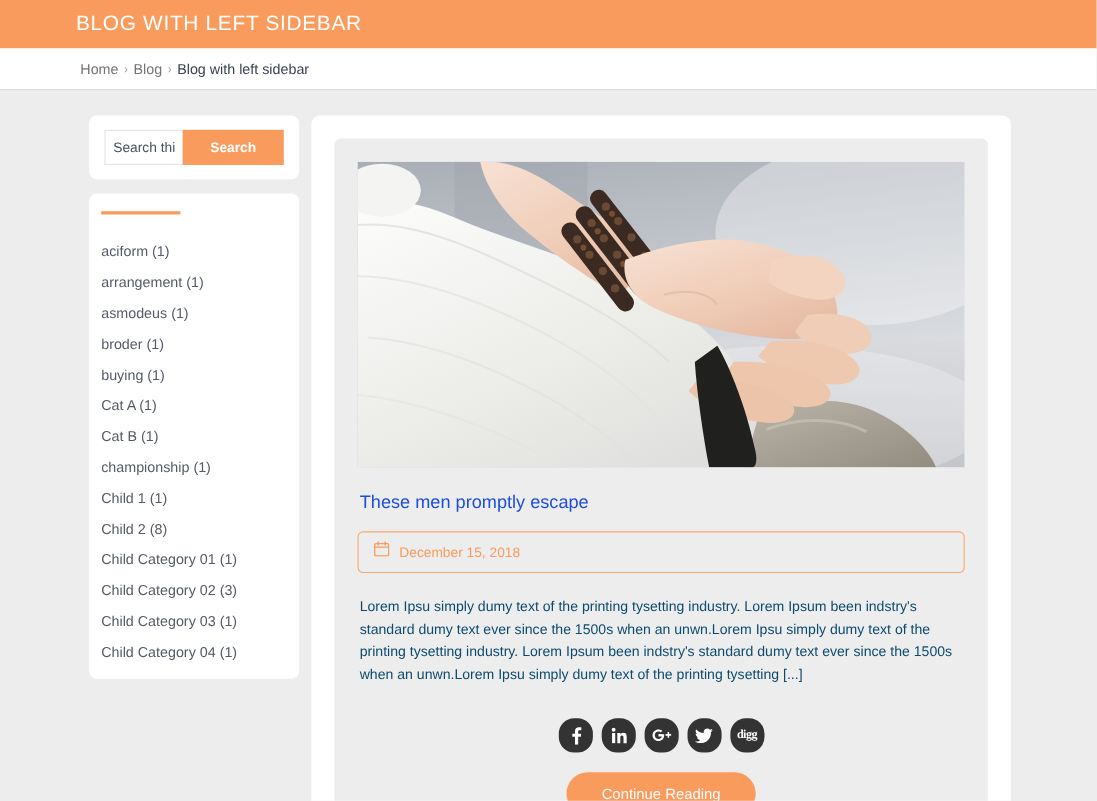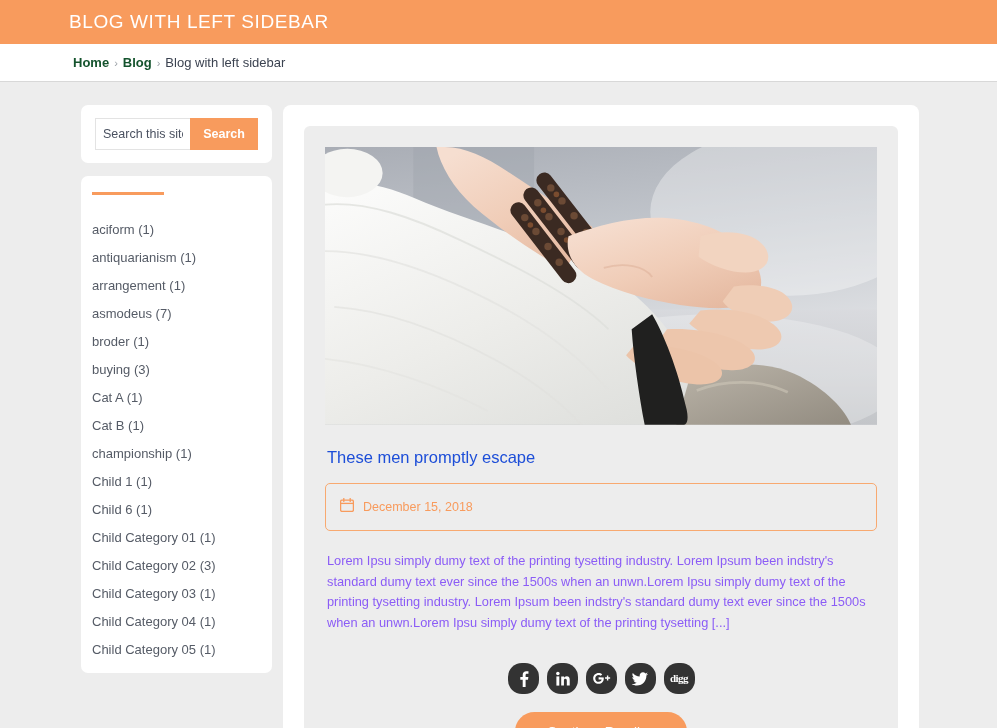--- a/index.html
+++ b/index.html
@@ -35,21 +35,21 @@
     align-items: center;
   }
   .breadcrumb {
     margin-left: 73px;
     font-size: 13px;
     display: flex;
     align-items: center;
     gap: 5px;
     white-space: nowrap;
   }
-  .crumb-link { color: #14532d; text-decoration: none; font-weight: bold; }
+  .crumb-link { color: #737373; text-decoration: none; }
   .crumb-sep  { color: #9aa0a6; font-size: 11px; }
   .crumb-current { color: #3b4250; }
 
   
   .page-body {
     display: flex;
     align-items: flex-start;
     padding: 23px 0 0 0;
   }
   .sidebar { width: 191px; margin-left: 81px; flex: none; }
@@ -72,21 +72,21 @@
     font-family: "Liberation Sans", sans-serif;
     color: #3b4250;
     outline: none;
     min-width: 0;
   }
   .search-input::placeholder { color: #4a5160; }
   .search-button {
     background: #f89b5d;
     color: #ffffff;
     border: none;
-    width: 68px;
+    width: 92px;
     font-size: 12.5px;
     font-weight: 700;
     font-family: "Liberation Sans", sans-serif;
     cursor: pointer;
   }
 
   .widget-categories { padding: 16px 0 10px 0; }
   .widget-title {
     margin: 0 0 0 11px;
     font-size: 13px;
@@ -132,34 +132,34 @@
   .post-title {
     font-size: 16.5px;
     color: #1d4ed8;
     font-weight: 400;
     margin: 23px 0 0 2px;
   }
   .post-meta {
     margin-top: 16px;
     border: 1px solid #f8a970;
     border-radius: 5px;
-    height: 48px;
+    height: 38px;
     display: flex;
     align-items: center;
     padding-left: 14px;
     gap: 9px;
   }
   .meta-date { color: #f89b5d; font-size: 12.5px; }
   .cal-icon { display: block; }
 
   .post-excerpt {
     margin-top: 20px;
     font-size: 12.8px;
     line-height: 1.62;
-    color: #8b5cf6;
+    color: #0c4a6e;
     margin-left: 2px;
   }
 
   .social-row {
     margin-top: 29px;
     display: flex;
     justify-content: center;
     gap: 8px;
   }
   .social-btn {
@@ -215,35 +215,33 @@
       <div class="search-row">
         <input class="search-input" type="text" placeholder="Search this site..." style="">
         <button class="search-button">Search</button>
       </div>
     </div>
 
     <div class="widget widget-categories">
       <div class="widget-title-underline"></div>
       <ul class="category-list" id="category-list">
           <li class="category-item"><a class="category-link" href="#">aciform (1)</a></li>
-          <li class="category-item"><a class="category-link" href="#">antiquarianism (1)</a></li>
           <li class="category-item"><a class="category-link" href="#">arrangement (1)</a></li>
-          <li class="category-item"><a class="category-link" href="#">asmodeus (7)</a></li>
+          <li class="category-item"><a class="category-link" href="#">asmodeus (1)</a></li>
           <li class="category-item"><a class="category-link" href="#">broder (1)</a></li>
-          <li class="category-item"><a class="category-link" href="#">buying (3)</a></li>
+          <li class="category-item"><a class="category-link" href="#">buying (1)</a></li>
           <li class="category-item"><a class="category-link" href="#">Cat A (1)</a></li>
           <li class="category-item"><a class="category-link" href="#">Cat B (1)</a></li>
           <li class="category-item"><a class="category-link" href="#">championship (1)</a></li>
           <li class="category-item"><a class="category-link" href="#">Child 1 (1)</a></li>
-          <li class="category-item"><a class="category-link" href="#">Child 6 (1)</a></li>
+          <li class="category-item"><a class="category-link" href="#">Child 2 (8)</a></li>
           <li class="category-item"><a class="category-link" href="#">Child Category 01 (1)</a></li>
           <li class="category-item"><a class="category-link" href="#">Child Category 02 (3)</a></li>
           <li class="category-item"><a class="category-link" href="#">Child Category 03 (1)</a></li>
           <li class="category-item"><a class="category-link" href="#">Child Category 04 (1)</a></li>
-          <li class="category-item"><a class="category-link" href="#">Child Category 05 (1)</a></li>
         </ul>
     </div>
 
   </aside>
 
   <main class="content">
     <div class="content-card">
       <article class="post">
 
         <a class="post-thumb" href="#">

